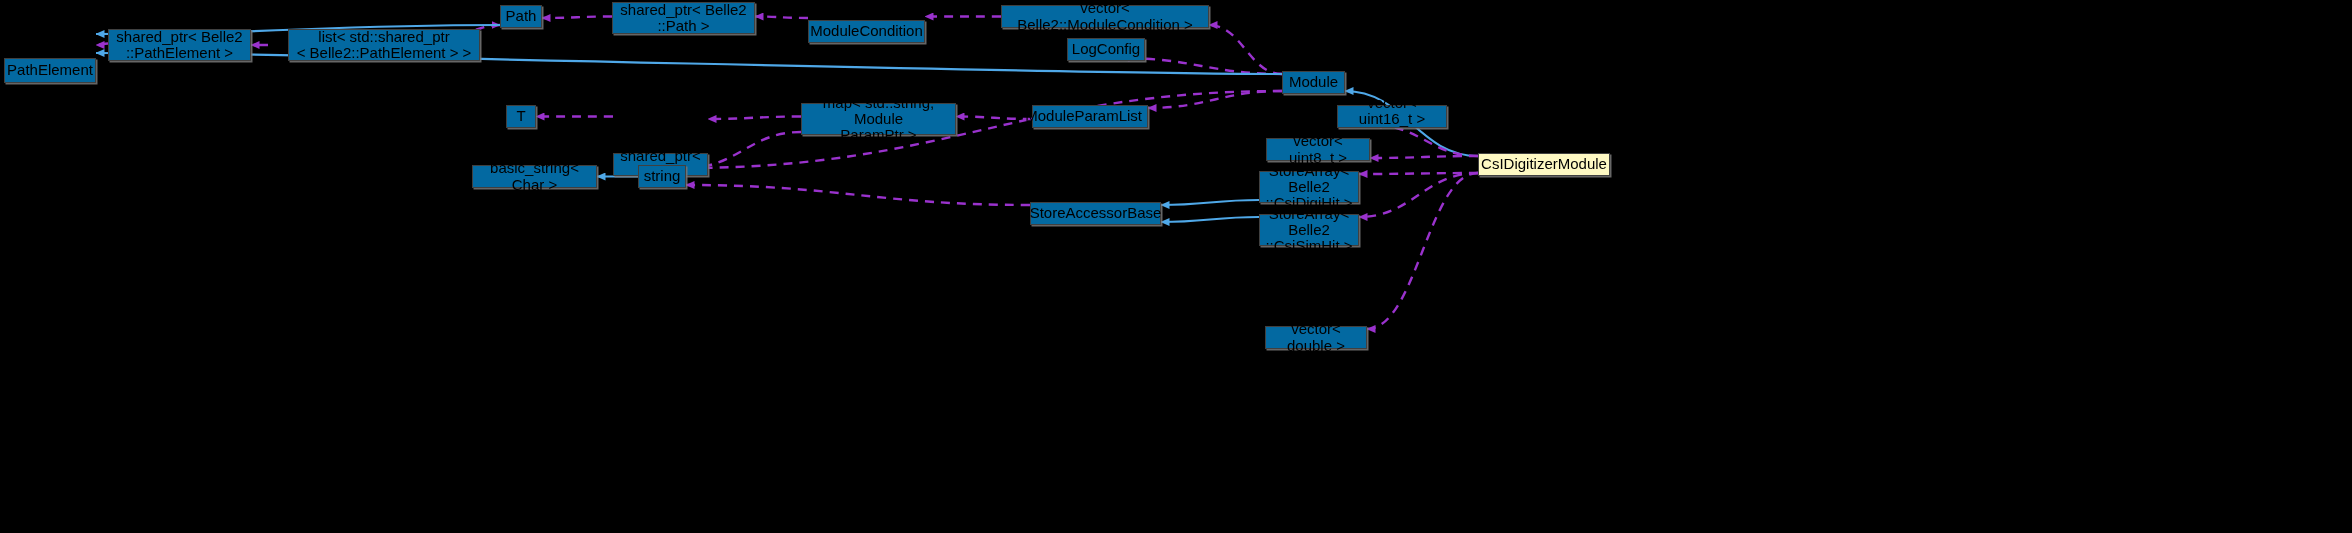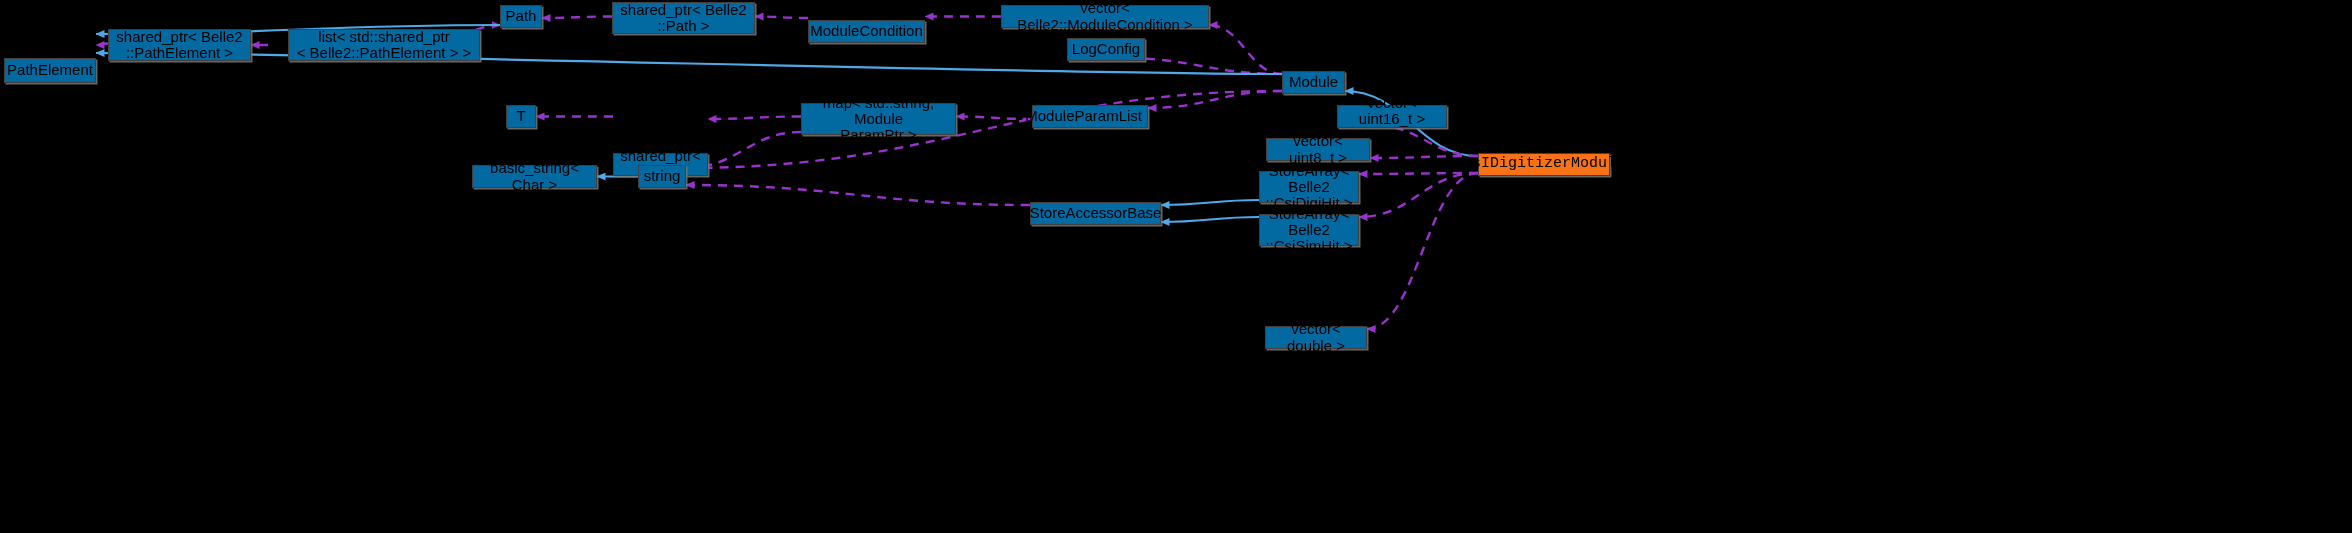--- a/index.html
+++ b/index.html
@@ -35,23 +35,22 @@
     justify-content: center;
     text-align: center;
     line-height: 1.08;
     font-size: 15px;
     white-space: pre-line;
     letter-spacing: 0px;
     box-shadow: 1.5px 1.5px 0 rgba(120,120,120,0.85);
     z-index: 5;
   }
   .node.highlight {
-    background: #f97316;
+    background: #fef9c3;
     border: 1px solid #404040;
-    font-family: Liberation Mono, monospace;
   }
   .node-label {
     display: block;
     padding: 0 5px;
     white-space: pre-line;
   }
 </style>
 </head>
 <body>
 

